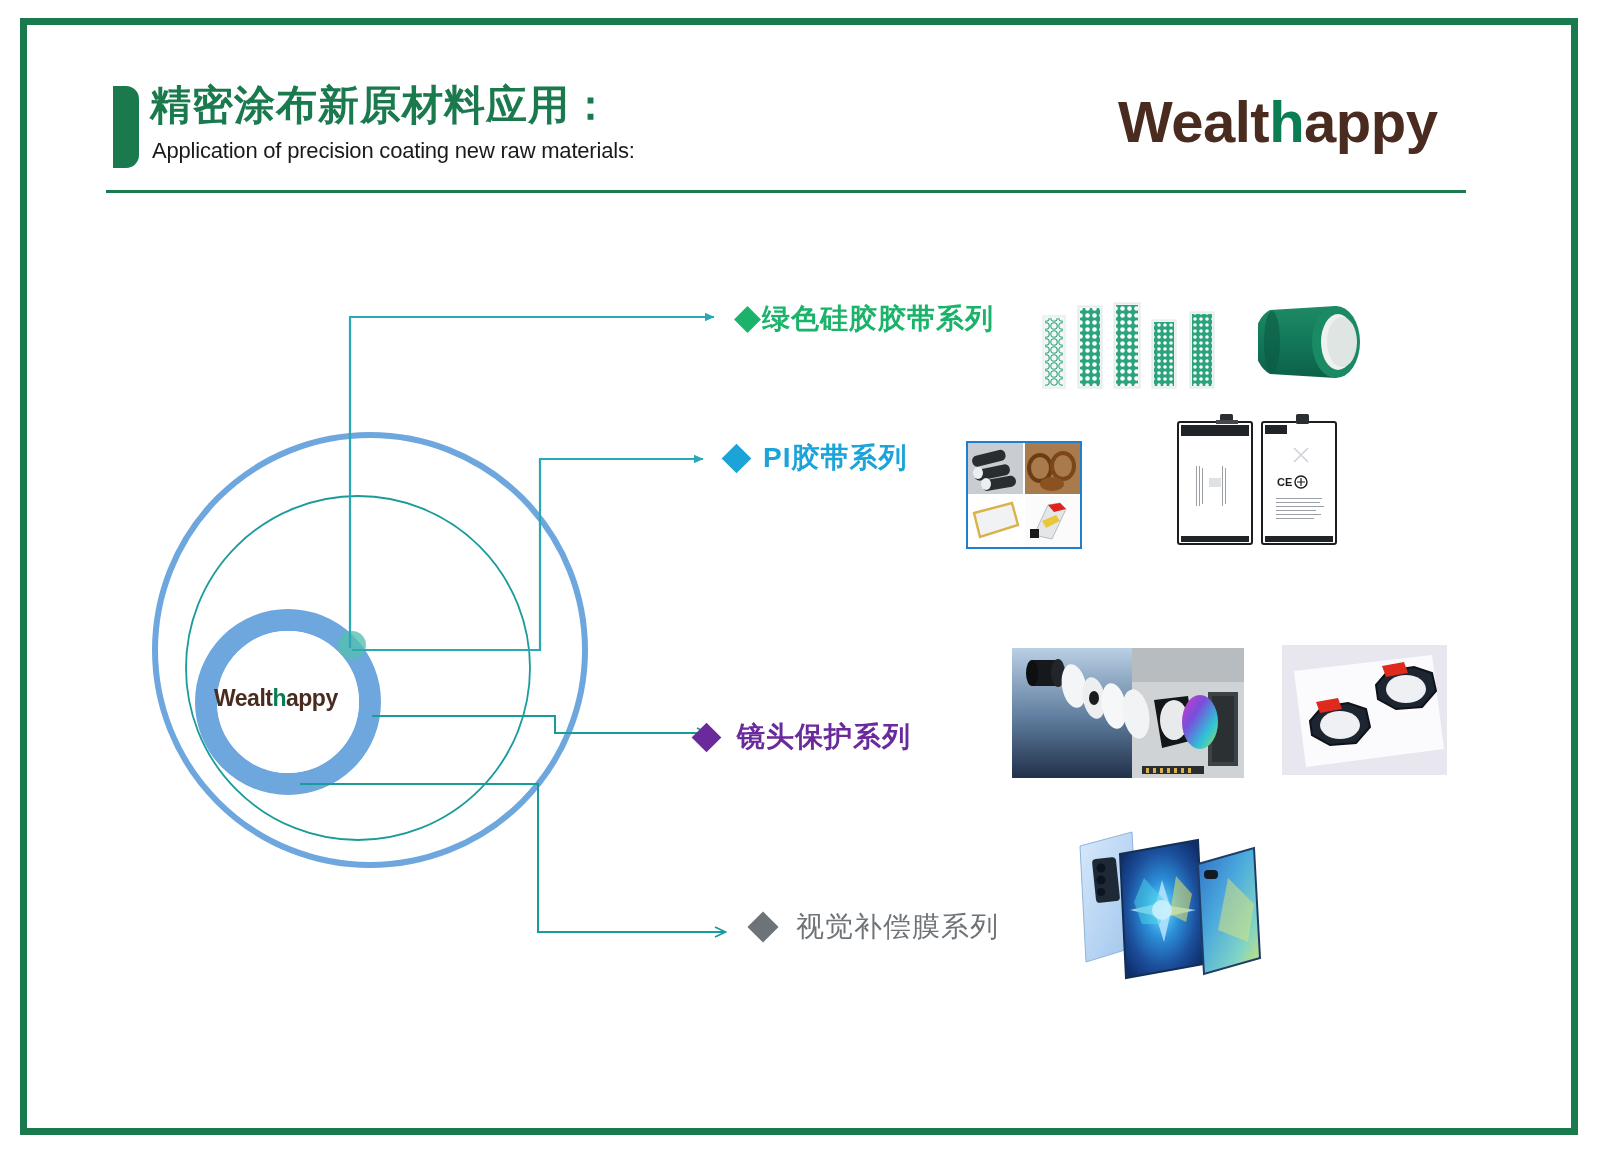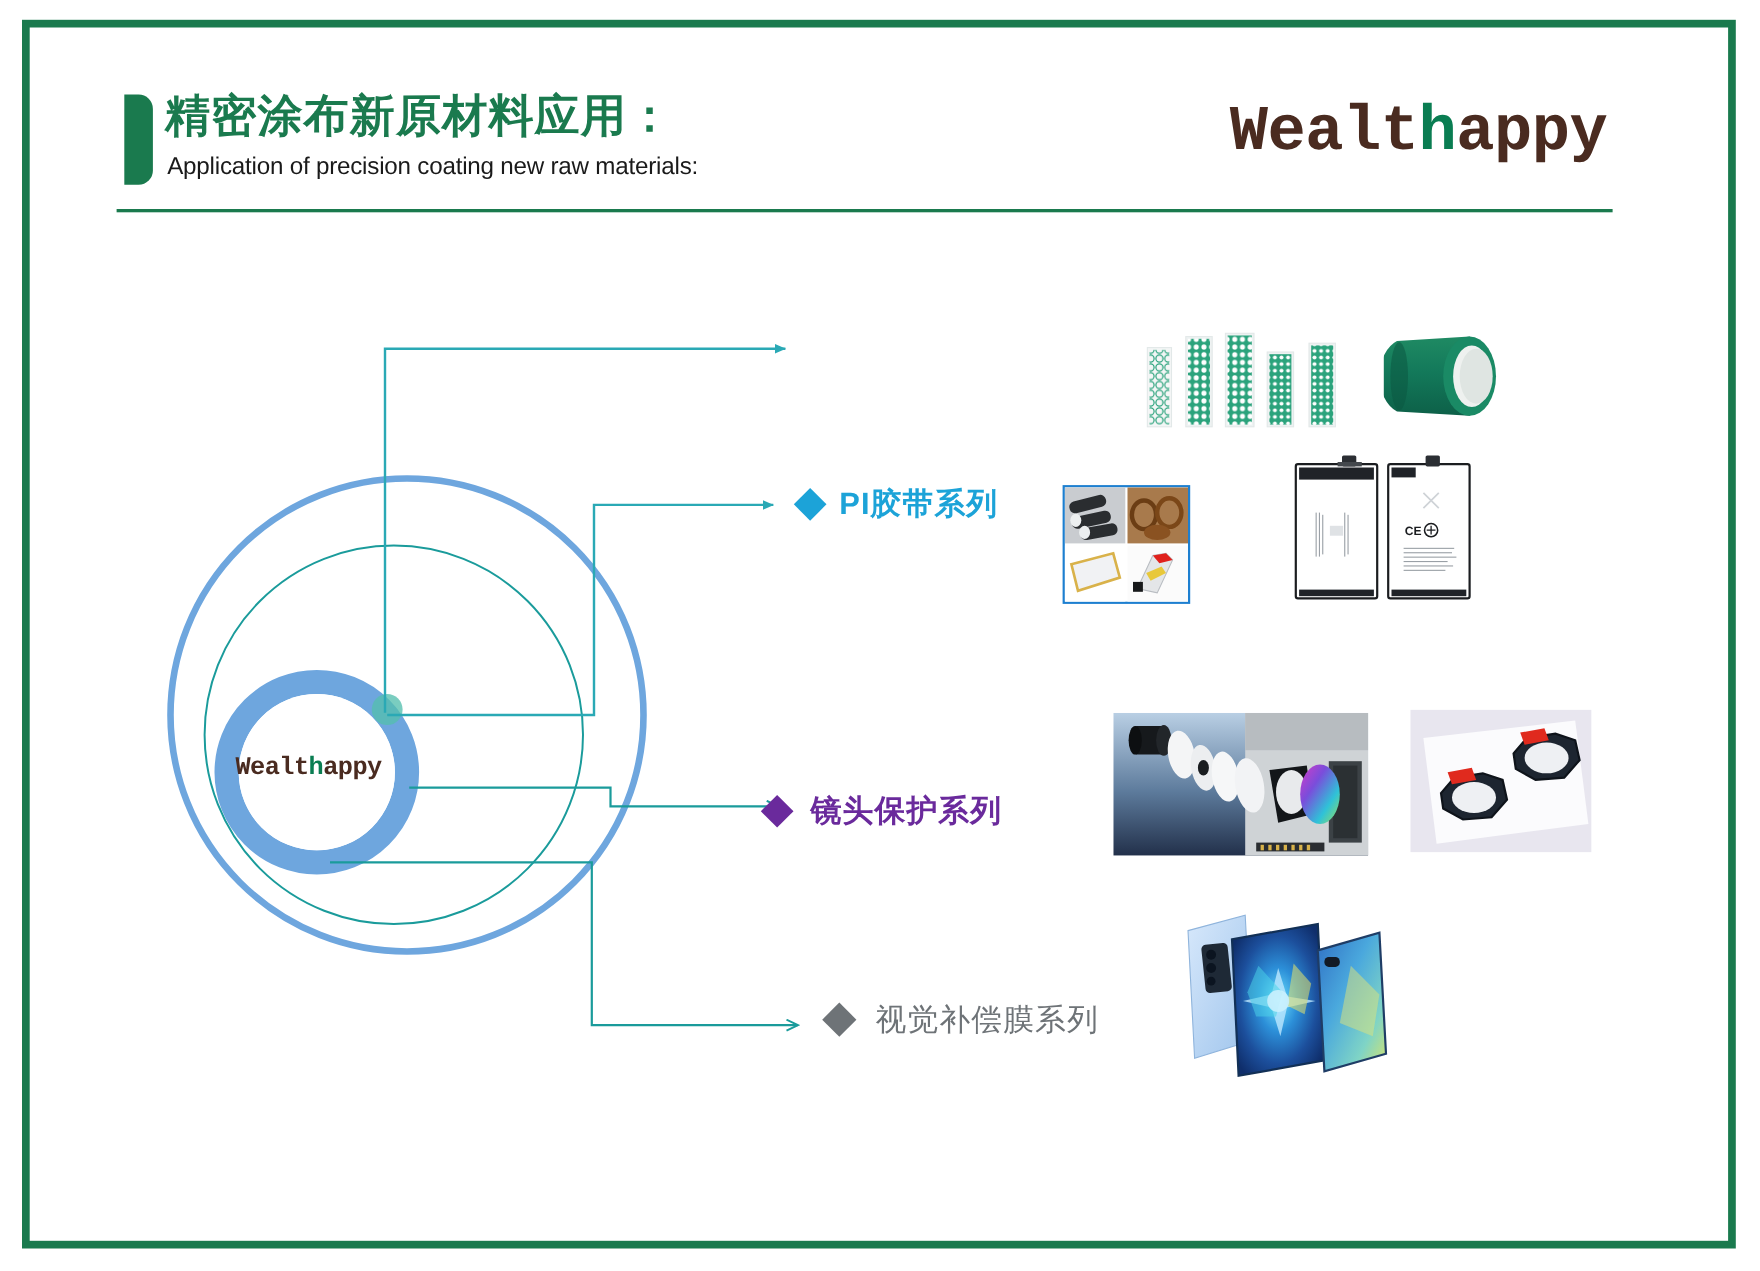--- a/index.html
+++ b/index.html
@@ -56,21 +56,21 @@
   }
   #header-rule {
     position: absolute;
     left: 106px; top: 190px;
     width: 1360px; height: 3px;
     background: #1a7a4e;
   }
 
   
   .brandlogo {
-    font-family: Liberation Mono, monospace;
+    font-family: Liberation Sans, sans-serif;
     font-weight: 700;
     color: #4a2b20;
     white-space: nowrap;
     letter-spacing: -0.5px;
     text-align: center;
   }
   .brandlogo .hl { color: #0a7d52; }
   #logo-header {
     position: absolute;
     left: 1118px; top: 88px;
@@ -185,20 +185,24 @@
 
     <path d="M352,650 L540,650 L540,459 L703,459" fill="none" stroke="#2aa9b5" stroke-width="2.2" marker-end="url(#arrowSolid)"></path>
 
     <path d="M372,716 L555,716 L555,733 L707,733" fill="none" stroke="#1a9b9b" stroke-width="2" marker-end="url(#arrowOpen)"></path>
 
     <path d="M300,784 L538,784 L538,932 L725,932" fill="none" stroke="#1a9b9b" stroke-width="2" marker-end="url(#arrowOpen)"></path>
   </svg>
 
   <div id="logo-center" class="brandlogo nosel"><span>Wealt</span><span class="hl">h</span><span>appy</span></div>
 
+  <div class="cat-row" id="cat-0">
+    <span class="cat-diamond" style="background: rgb(27, 179, 106);"></span>
+    <span class="cat-text" style="color: rgb(27, 179, 106);">绿色硅胶胶带系列</span>
+  </div>
 
   <div class="cat-row" id="cat-1">
     <span class="cat-diamond" style="background: rgb(28, 163, 216);"></span>
     <span class="cat-text" style="color: rgb(28, 163, 216);">PI胶带系列</span>
   </div>
 
   <div class="cat-row" id="cat-2">
     <span class="cat-diamond" style="background: rgb(106, 42, 156);"></span>
     <span class="cat-text" style="color: rgb(106, 42, 156);">镜头保护系列</span>
   </div>

